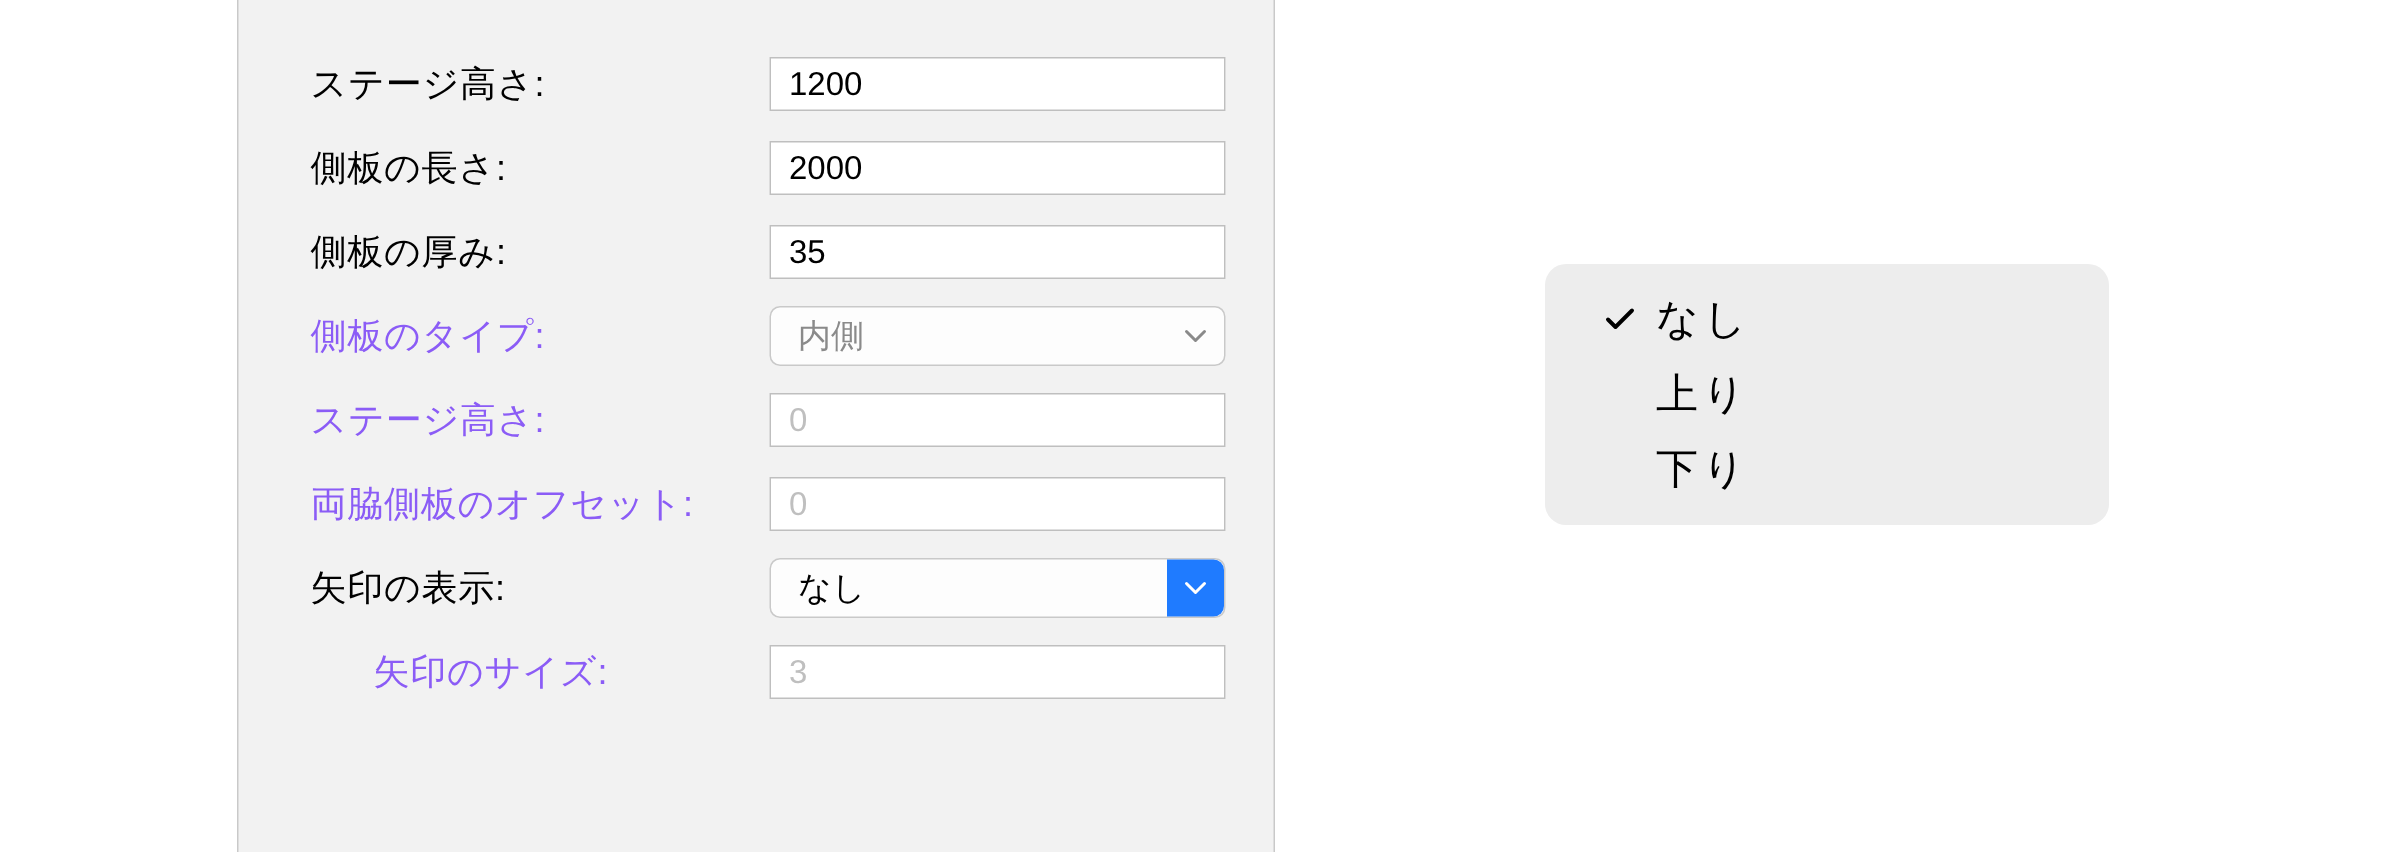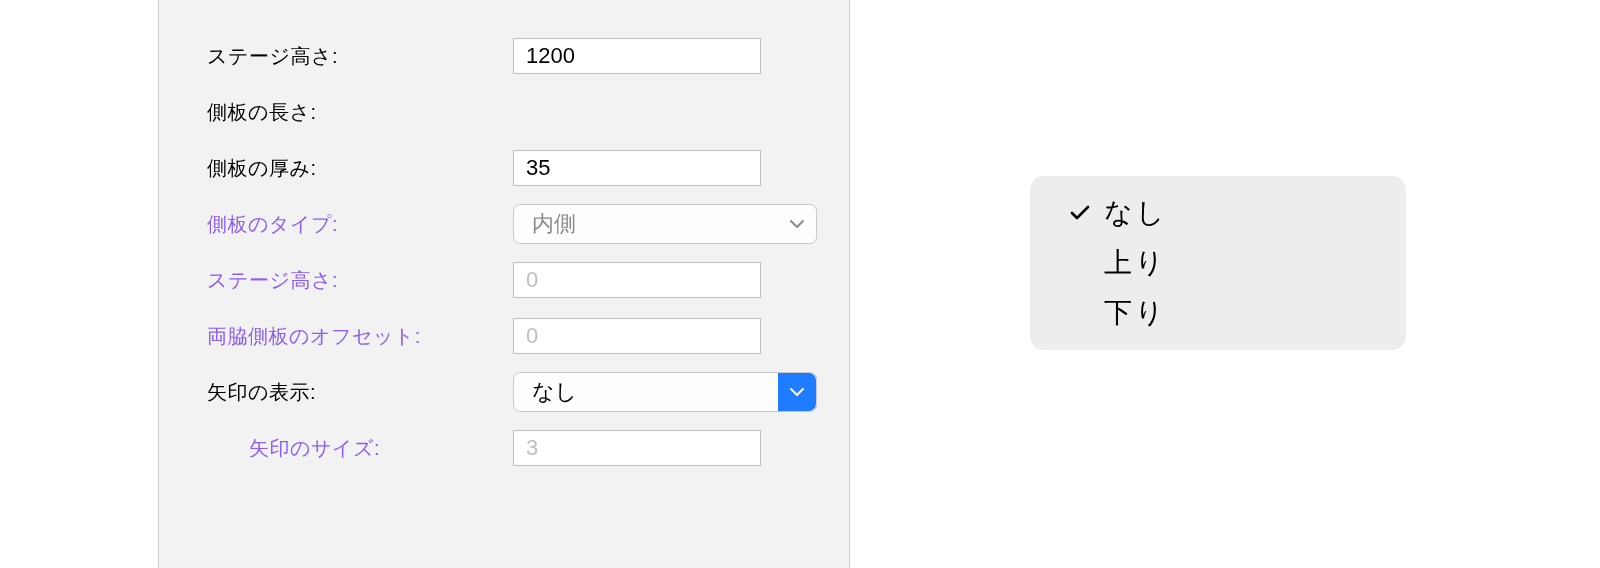--- a/index.html
+++ b/index.html
@@ -22,28 +22,28 @@
       padding-top: 28px;
     }
     .form-row {
       display: flex;
       align-items: center;
       height: 56px;
       padding-left: 48px;
     }
     .row-label {
       width: 306px;
-      font-size: 20px;
+      font-size: 24px;
       color: #000;
       letter-spacing: 0.5px;
     }
     .row-label.disabled { color: #8b5cf6; }
     .row-label.indented { padding-left: 42px; }
     .input-text {
-      width: 248px;
+      width: 304px;
       height: 36px;
       border: 1px solid #bfbfbf;
       background: #fff;
       font-size: 22px;
       color: #000;
       padding: 4px 12px;
       outline: none;
     }
     .input-text.disabled { color: #bfbfbf; }
     .select-control {
@@ -110,20 +110,21 @@
 <div class="panel">
 
   <div class="form-row">
     <div class="row-label">ステージ高さ:</div>
     <input class="input-text" value="1200" style="">
   </div>
 
 
   <div class="form-row">
     <div class="row-label">側板の長さ:</div>
+    <input class="input-text" value="2000" style="">
   </div>
 
   <div class="form-row">
     <div class="row-label">側板の厚み:</div>
     <input class="input-text" value="35" style="">
   </div>
 
   <div class="form-row">
     <div class="row-label disabled">側板のタイプ:</div>
     <div class="select-control disabled-style">

